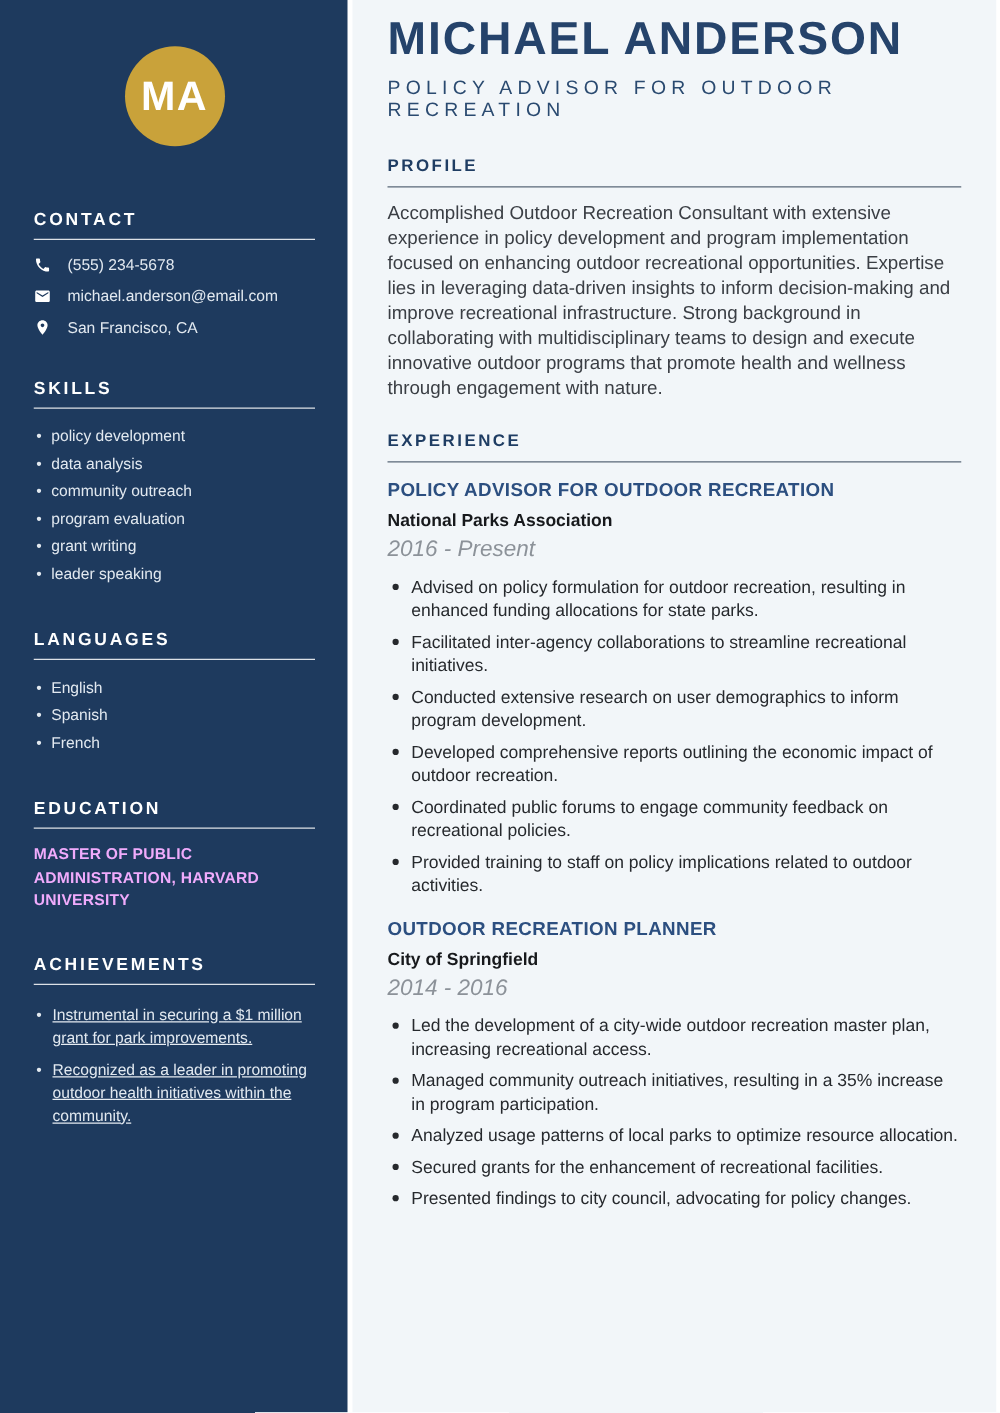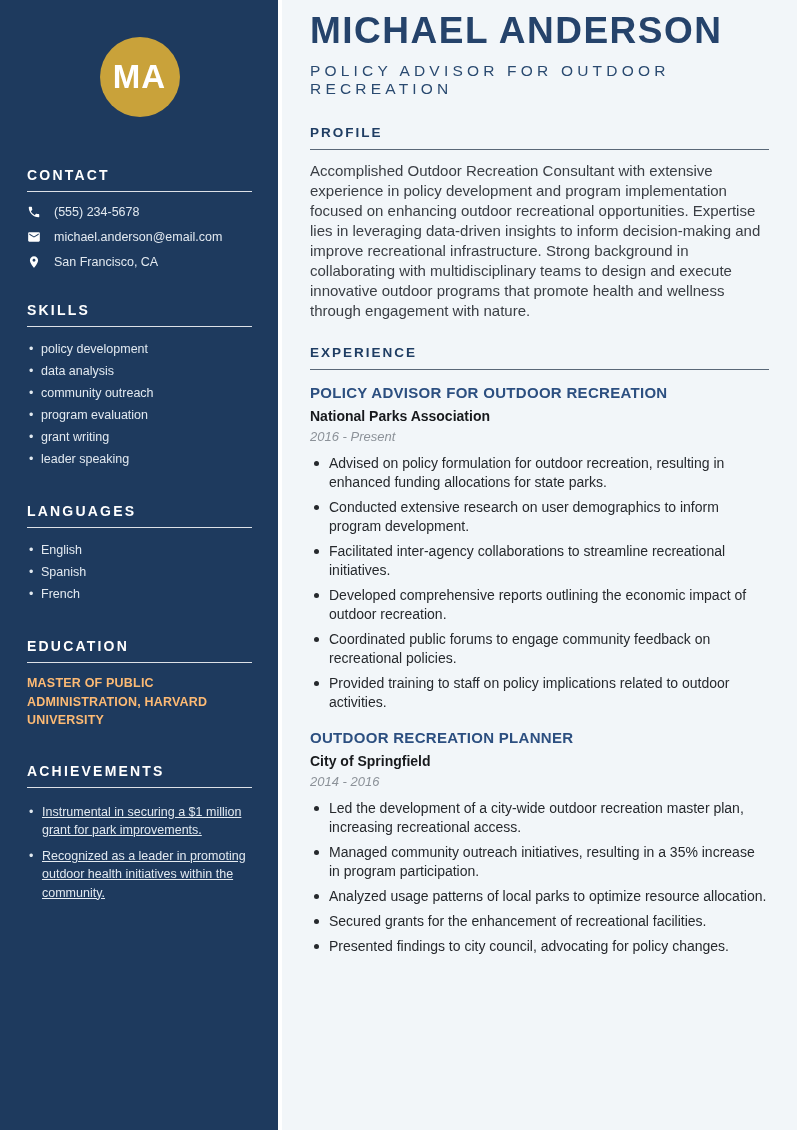--- a/index.html
+++ b/index.html
@@ -72,21 +72,21 @@
     color: #E2E9F0;
   }
   .ach-list li { line-height: 18.5px; margin-bottom: 7px; padding-left: 15px; }
   .ach-list { margin-top: 15px; text-decoration: underline; }
 
   .edu-degree {
     margin-top: 11px;
     font-size: 12.5px;
     font-weight: bold;
     line-height: 18.5px;
-    color: #fdba74;
+    color: #f0abfc;
     letter-spacing: 0.2px;
   }
 
   
   .main {
     flex: 1;
     height: 100%;
     background: #F2F6F9;
     margin-left: 4px;
     margin-right: 3px;
@@ -132,21 +132,21 @@
   }
   .job-company {
     margin-top: 7px;
     color: #17191C;
     font-size: 14px;
     font-weight: bold;
   }
   .job-dates {
     margin-top: 5px;
     color: #8C9299;
-    font-size: 13px;
+    font-size: 18px;
     font-style: italic;
   }
   .job-bullets { list-style: none; margin-top: 10px; }
   .job-bullets li {
     position: relative;
     padding-left: 19px;
     font-size: 14px;
     line-height: 19px;
     color: #26292D;
     margin-bottom: 6px;
@@ -255,22 +255,22 @@
     <section class="experience-section">
       <h2 class="main-h">EXPERIENCE</h2>
 
       <article class="job">
         <h3 class="job-role">POLICY ADVISOR FOR OUTDOOR RECREATION</h3>
         <div class="job-company">National Parks Association</div>
         <div class="job-dates">2016 - Present</div>
         <ul class="job-bullets">
 
         <li>Advised on policy formulation for outdoor recreation, resulting in enhanced funding allocations for state parks.</li>
+            <li>Facilitated inter-agency collaborations to streamline recreational initiatives.</li>
             <li>Conducted extensive research on user demographics to inform program development.</li>
-            <li>Facilitated inter-agency collaborations to streamline recreational initiatives.</li>
             <li>Developed comprehensive reports outlining the economic impact of outdoor recreation.</li>
             <li>Coordinated public forums to engage community feedback on recreational policies.</li>
             <li>Provided training to staff on policy implications related to outdoor activities.</li>
           </ul>
       </article>
 
       <article class="job">
         <h3 class="job-role">OUTDOOR RECREATION PLANNER</h3>
         <div class="job-company">City of Springfield</div>
         <div class="job-dates">2014 - 2016</div>

